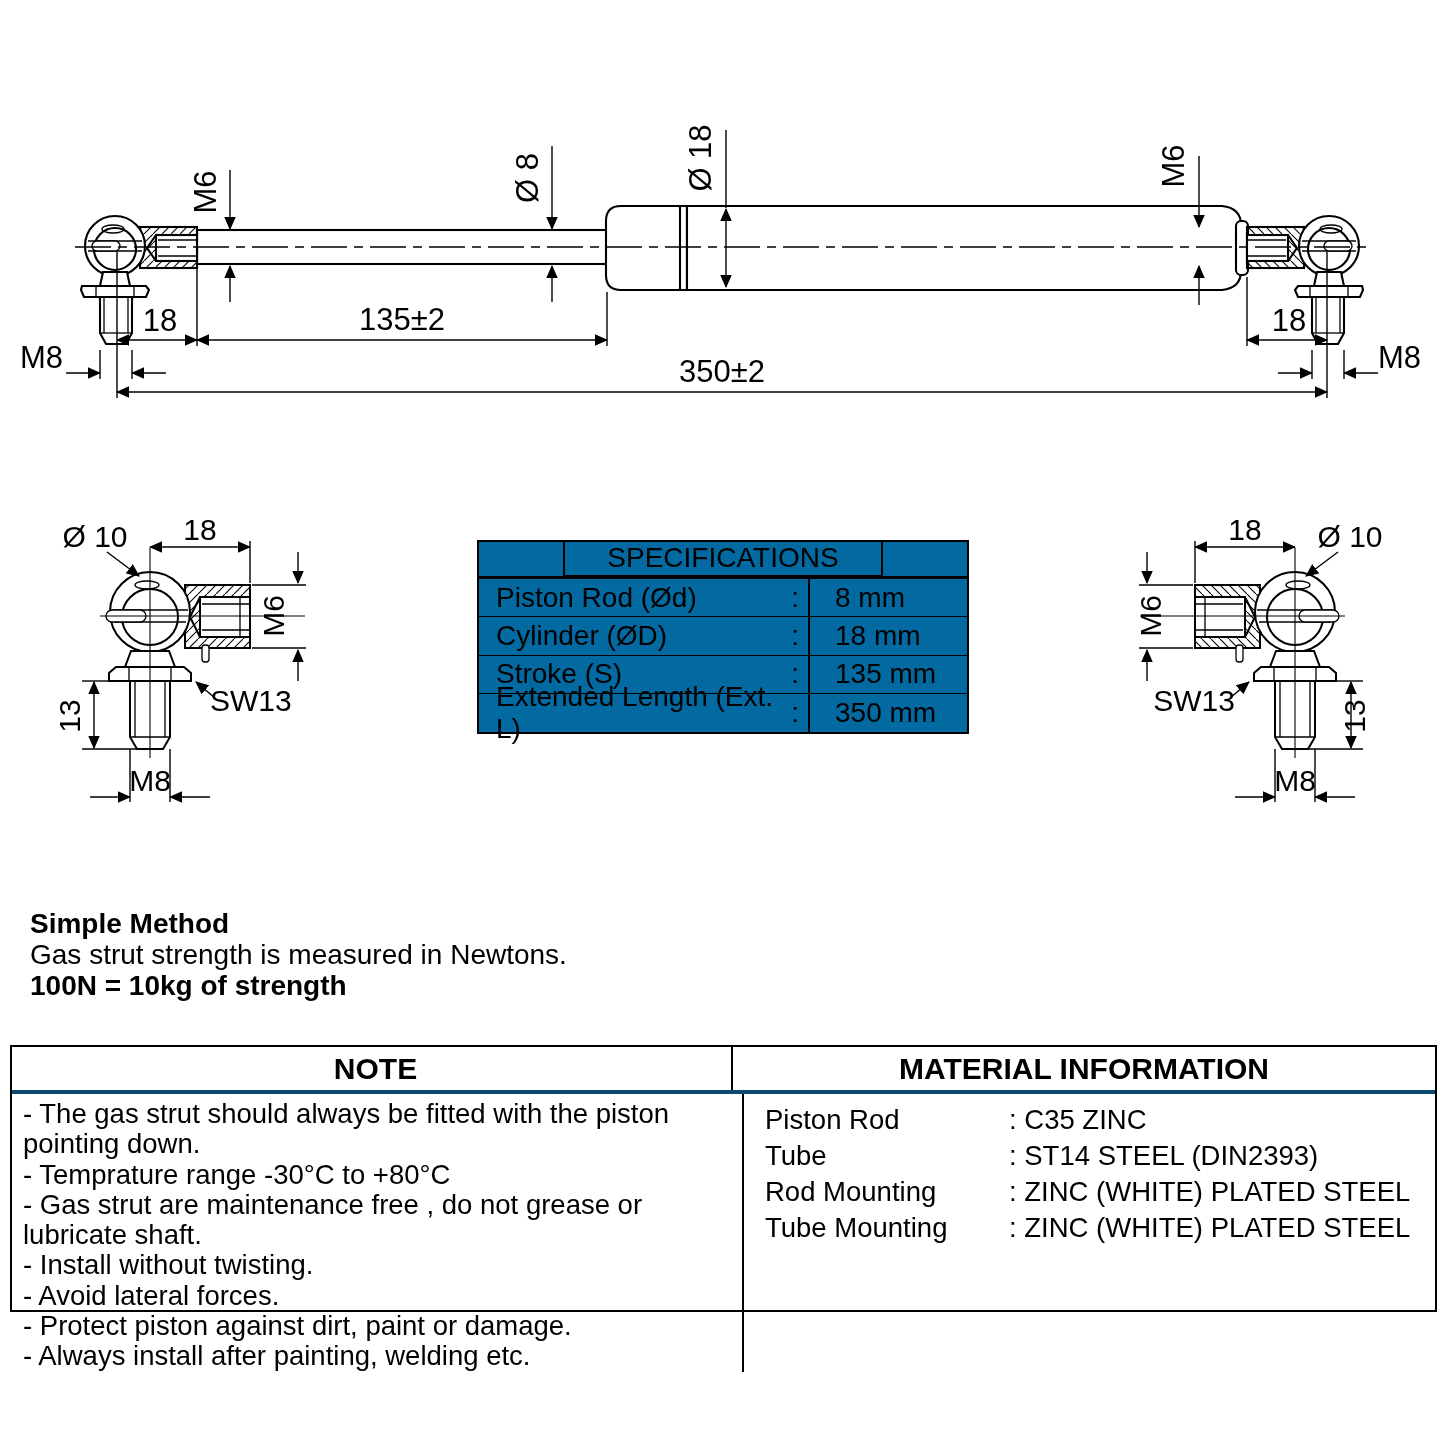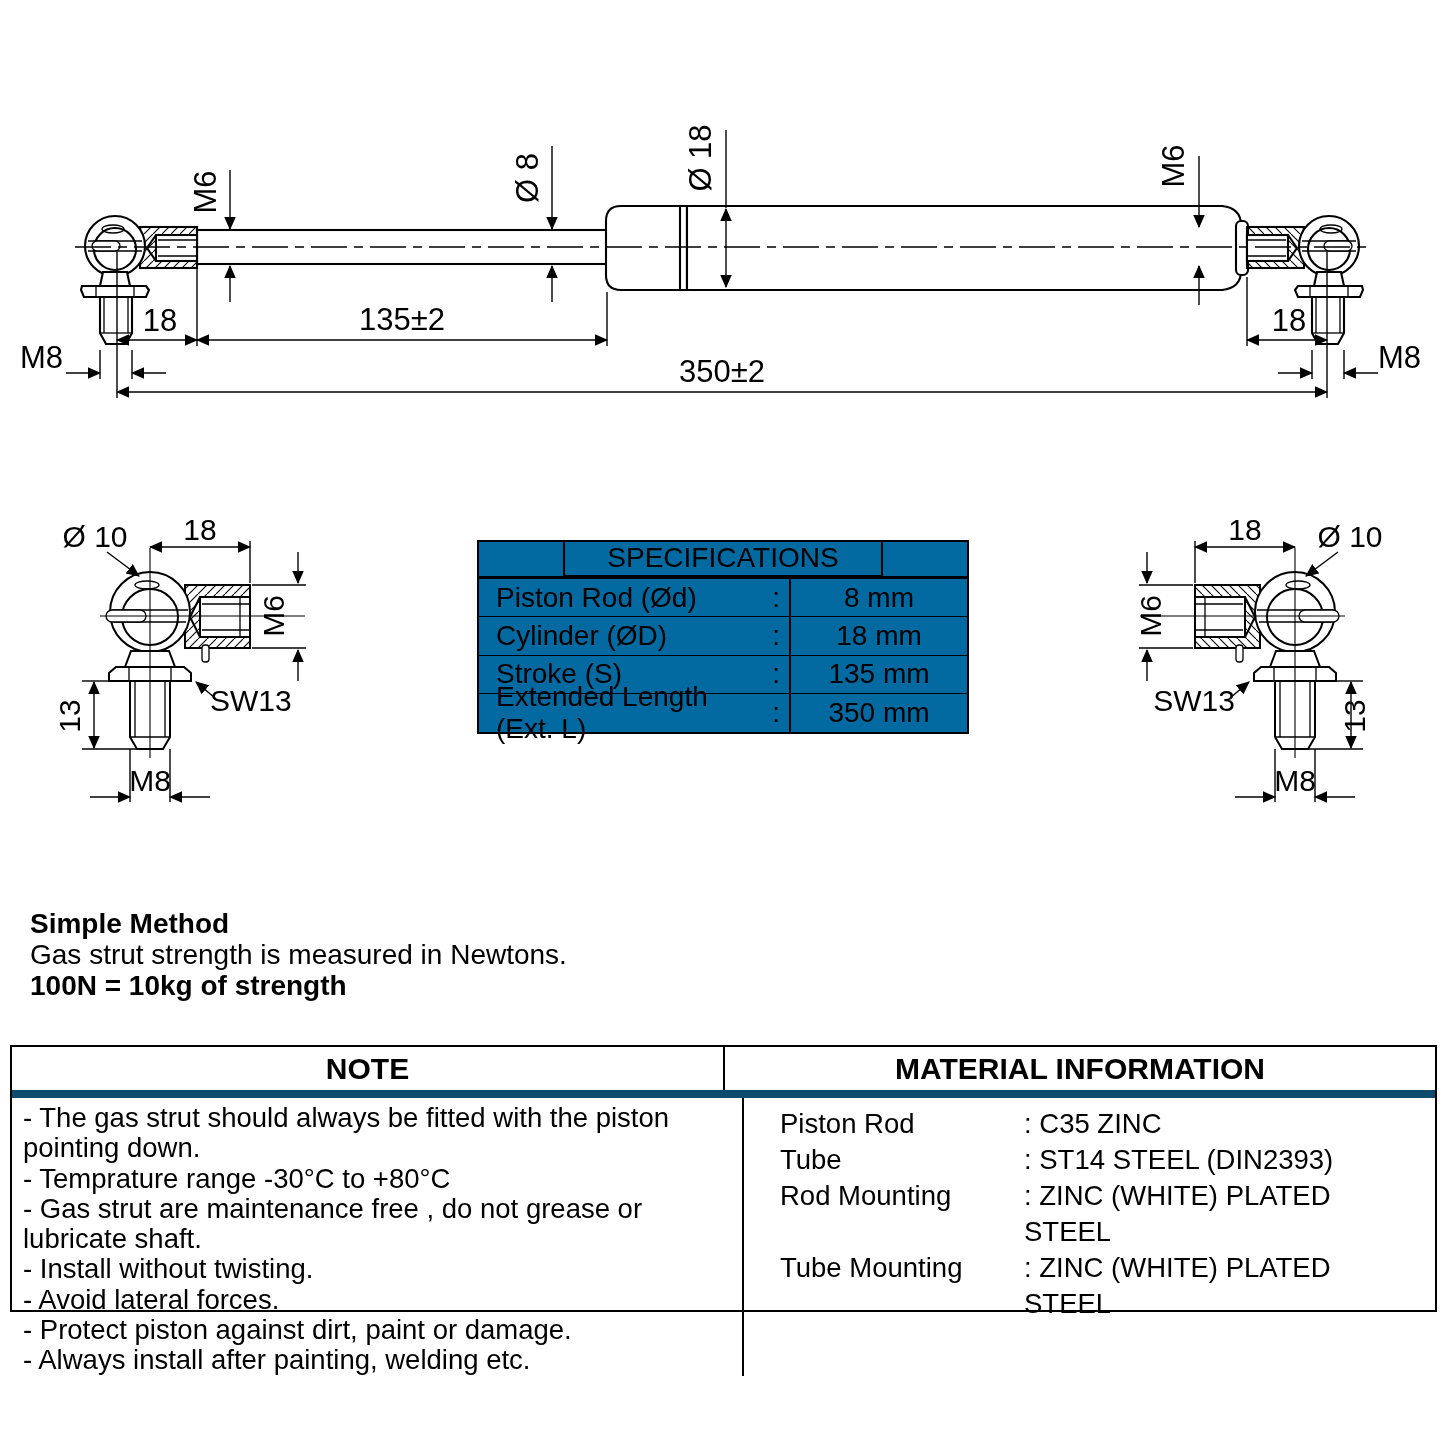--- a/index.html
+++ b/index.html
@@ -11,37 +11,37 @@
   .dettxt{font-size:30px;}
 
   
   .spec{position:absolute;left:477px;top:540px;width:488px;border:2px solid #000;background:#0369a1;}
   .spec-header{height:34px;border-bottom:2px solid #000;display:flex;align-items:center;justify-content:center;}
   .spec-title{border:2px solid #000;border-top:none;padding:1px 42px 2px 42px;font-size:28px;line-height:30px;}
   .spec-row{display:flex;height:37.4px;border-top:1.5px solid #000;align-items:center;font-size:28px;}
   .spec-row:first-of-type{border-top:none;}
   .spec-label-cell{flex:1;display:flex;align-items:center;padding-left:17px;height:100%;border-right:2px solid #000;}
   .spec-colon{margin-left:auto;padding-right:9px;}
-  .spec-value-cell{width:176px;text-align:center;}
+  .spec-value-cell{width:132px;margin-left:25px;}
 
   
   .simple{position:absolute;left:30px;top:908px;font-size:28px;line-height:31px;}
   .b{font-weight:bold;}
 
   
   .bottom{position:absolute;left:10px;top:1045px;width:1423px;height:263px;border:2px solid #000;
           display:flex;flex-direction:column;background:#fff;}
-  .bt-head{display:flex;height:43px;border-bottom:8px solid #0c4a6e;flex:0 0 auto;}
+  .bt-head{display:flex;height:43px;border-bottom:4px solid #0c4a6e;flex:0 0 auto;padding-left:8px;}
   .bt-head-left{width:711px;border-right:2px solid #000;display:flex;align-items:center;justify-content:center;
                 font-weight:bold;font-size:30px;}
   .bt-head-right{flex:1;display:flex;align-items:center;justify-content:center;font-weight:bold;font-size:30px;}
   .bt-body{display:flex;flex:1;}
   .bt-note{width:711px;border-right:2px solid #000;padding:5px 8px 0 11px;font-size:27.5px;line-height:30.3px;}
   .bt-mat{flex:1;padding:8px 10px 0 21px;font-size:27.5px;line-height:36px;}
-  .mat-row{display:flex;margin-left:15px;}
+  .mat-row{display:flex;}
   .mat-label{width:244px;flex:0 0 auto;}
 </style>
 </head>
 <body>
 
 <div id="page">
 
   <svg id="drawing-svg" width="1445" height="830" viewBox="0 0 1445 830">
     <defs>
       <pattern id="hatch" patternUnits="userSpaceOnUse" width="9" height="9">

